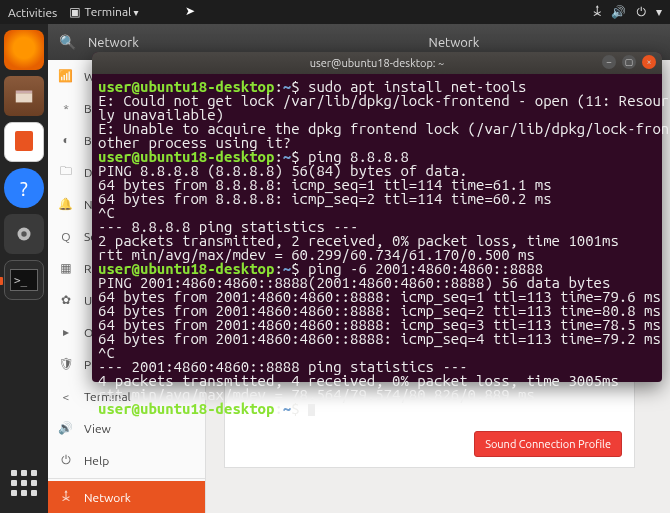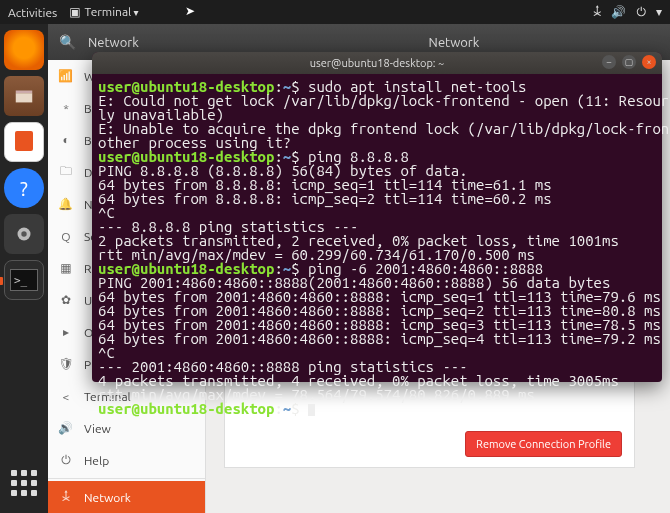--- a/index.html
+++ b/index.html
@@ -181,21 +181,21 @@
           <span>Help</span>
         </div>
         <div class="side-sep"></div>
         <div class="side-row act">
           <span class="side-icon">⯢</span>
           <span>Network</span>
         </div>
       </div>
     <div class="settings-content">
       <div class="content-card">
-        <div class="remove-btn">Remove Connection Profile</div>
+        <div class="remove-btn">Sound Connection Profile</div>
       </div>
     </div>
   </div>
 </div>
 
 <div class="watermark">
   <span>F</span><span class="o">o</span><span>roISP</span>
 </div>
 
 <div class="termwin">

